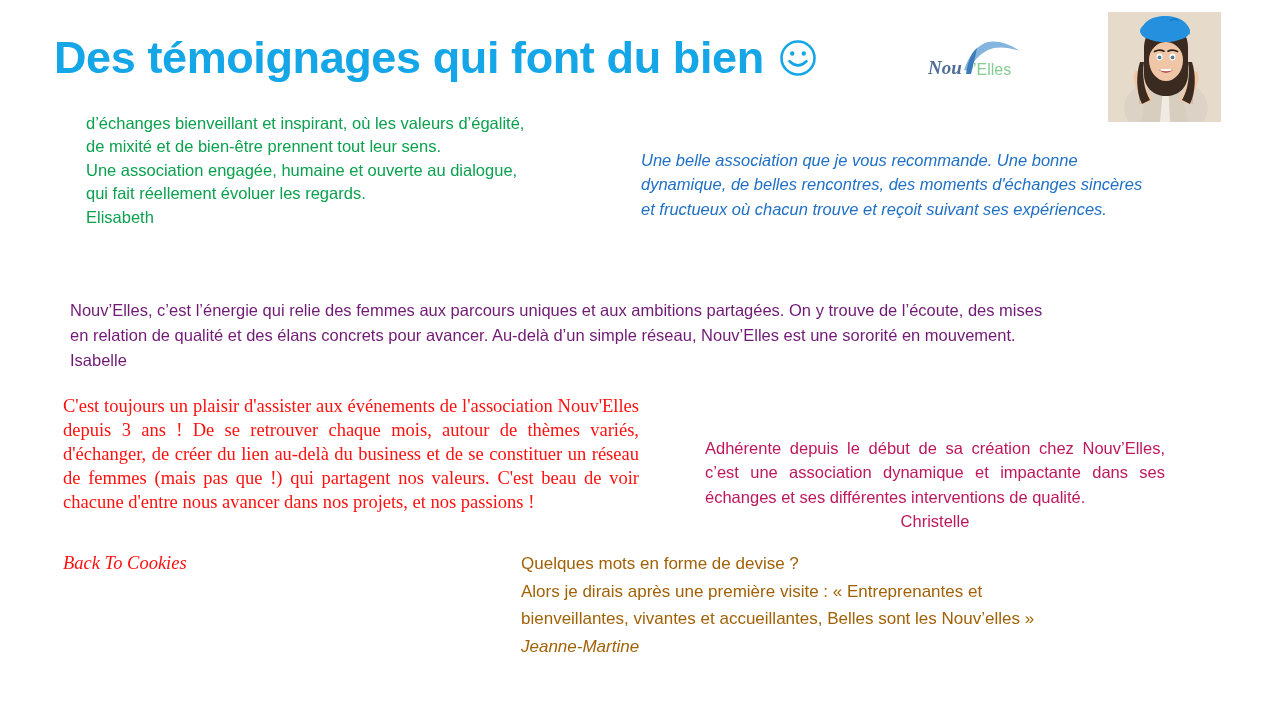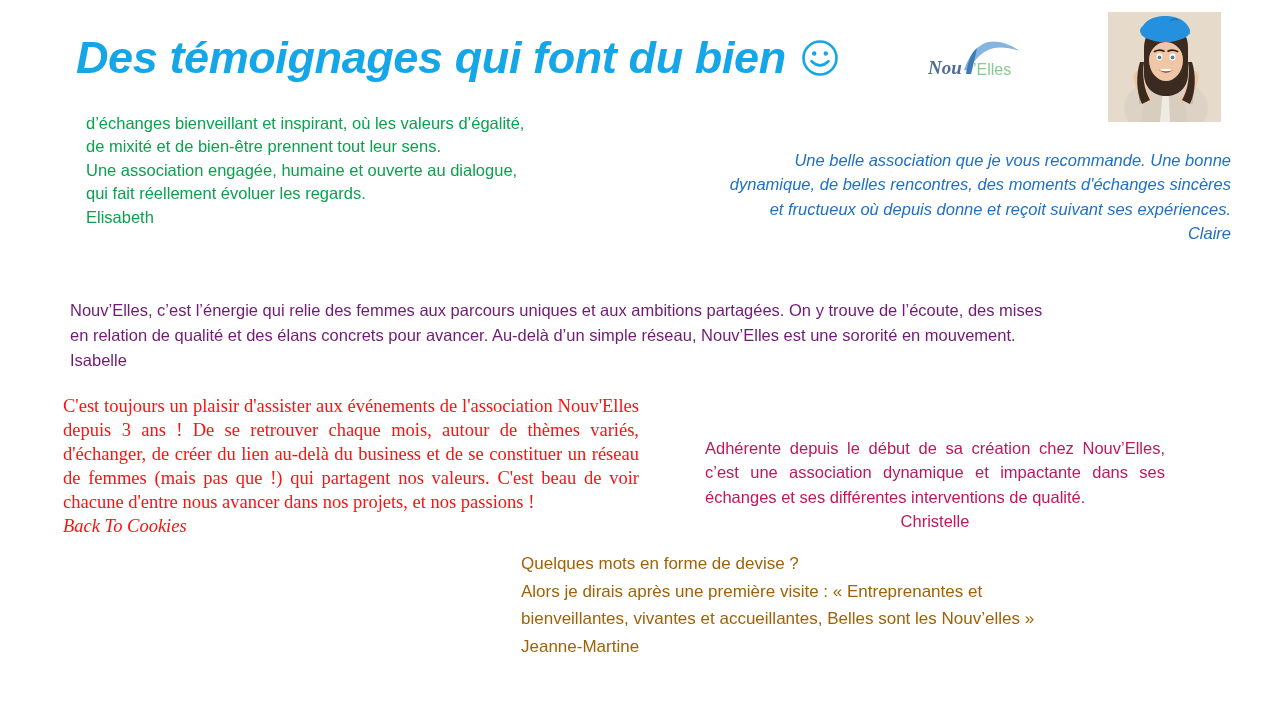--- a/index.html
+++ b/index.html
@@ -18,26 +18,25 @@
 
   .slide {
     position: absolute;
     inset: 0;
     background: #ffffff;
   }
 
   
   .title-block {
     position: absolute;
-    left: 76px;
+    left: 54px;
     top: 34px;
     display: flex;
     align-items: center;
     gap: 14px;
-    font-style: italic;
   }
   .title-text {
     font-family: "Liberation Sans Narrow", "Liberation Sans", sans-serif;
     font-weight: bold;
     font-size: 45px;
     line-height: 1.05;
     color: #15A6E8;
     letter-spacing: -0.4px;
     white-space: nowrap;
   }
@@ -83,21 +82,20 @@
   }
 
   .tm-claire {
     left: 641px;
     top: 148px;
     width: 590px;
     color: #2070C6;
     font-style: italic;
     font-size: 16.5px;
     line-height: 1.47;
-    text-align: right;
   }
 
   .tm-isabelle {
     left: 70px;
     top: 298px;
     width: 1140px;
     color: #701a75;
     font-size: 16.5px;
     line-height: 1.52;
   }
@@ -109,20 +107,21 @@
     color: #FD1111;
     font-family: "Liberation Serif", "DejaVu Serif", serif;
     font-size: 18.5px;
     line-height: 1.30;
     text-align: justify;
   }
   .tm-backtocookies .sig {
     font-style: italic;
     text-align: left;
     display: block;
+    margin-top: 37px;
   }
 
   .tm-christelle {
     left: 705px;
     top: 388px;
     width: 460px;
     color: #be185d;
     font-size: 16.5px;
     line-height: 1.47;
     text-align: justify;
@@ -135,20 +134,21 @@
 
   .tm-jeannemartine {
     left: 521px;
     top: 550px;
     width: 680px;
     color: #a16207;
     font-size: 17px;
     line-height: 1.62;
   }
   .tm-jeannemartine .sig {
+    font-style: italic;
     display: block;
   }
 
   .sig { display: block; }
   .line { display: block; }
 </style>
 </head>
 <body>
 
 <div class="slide">
@@ -207,22 +207,21 @@
     <span class="line">d’échanges bienveillant et inspirant, où les valeurs d’égalité,</span>
     <span class="line">de mixité et de bien-être prennent tout leur sens.</span>
     <span class="line">Une association engagée, humaine et ouverte au dialogue,</span>
     <span class="line">qui fait réellement évoluer les regards.</span>
     <span class="sig">Elisabeth</span>
   </div>
 
   <div class="tm tm-claire">
     <span class="line">Une belle association que je vous recommande. Une bonne</span>
     <span class="line">dynamique, de belles rencontres, des moments d'échanges sincères</span>
-    <span class="line">et fructueux où depuis donne et reçoit suivant ses expériences.</span>
-    <span class="sig">Claire</span>
+    <span class="line">et fructueux où chacun trouve et reçoit suivant ses expériences.</span>
   </div>
 
   <div class="tm tm-isabelle">
     <span class="line">Nouv’Elles, c’est l’énergie qui relie des femmes aux parcours uniques et aux ambitions partagées. On y trouve de l’écoute, des mises</span>
     <span class="line">en relation de qualité et des élans concrets pour avancer. Au-delà d’un simple réseau, Nouv’Elles est une sororité en mouvement.</span>
     <span class="sig">Isabelle</span>
   </div>
 
   <div class="tm tm-backtocookies">
     <span>C'est toujours un plaisir d'assister aux événements de l'association Nouv'Elles depuis 3 ans !  De se retrouver chaque mois, autour de thèmes variés, d'échanger, de créer du lien au-delà du business et de se constituer un réseau de femmes (mais pas que !) qui partagent nos valeurs. C'est beau de voir chacune d'entre nous avancer dans nos projets, et nos passions !</span>

